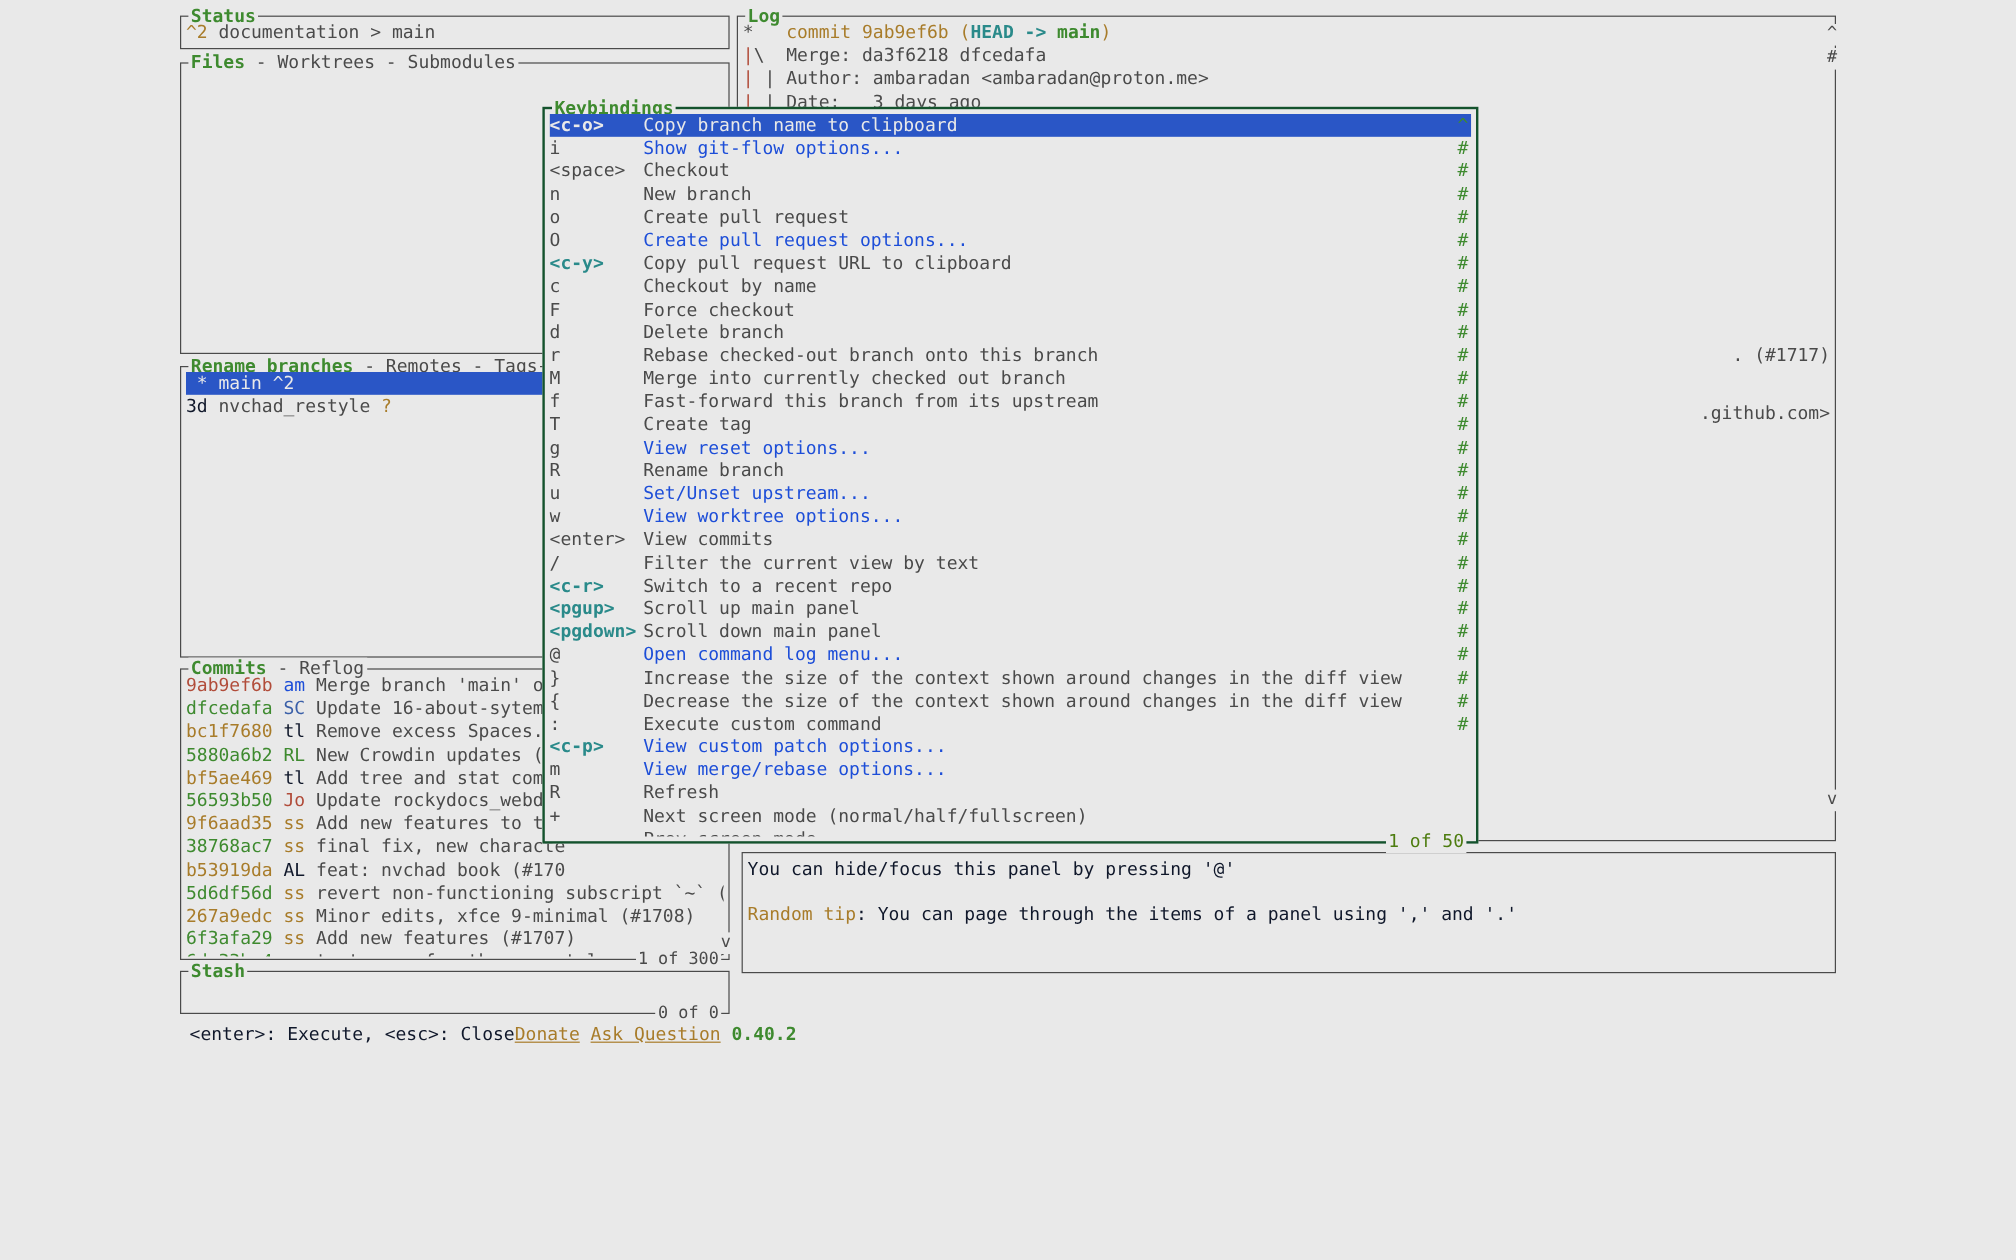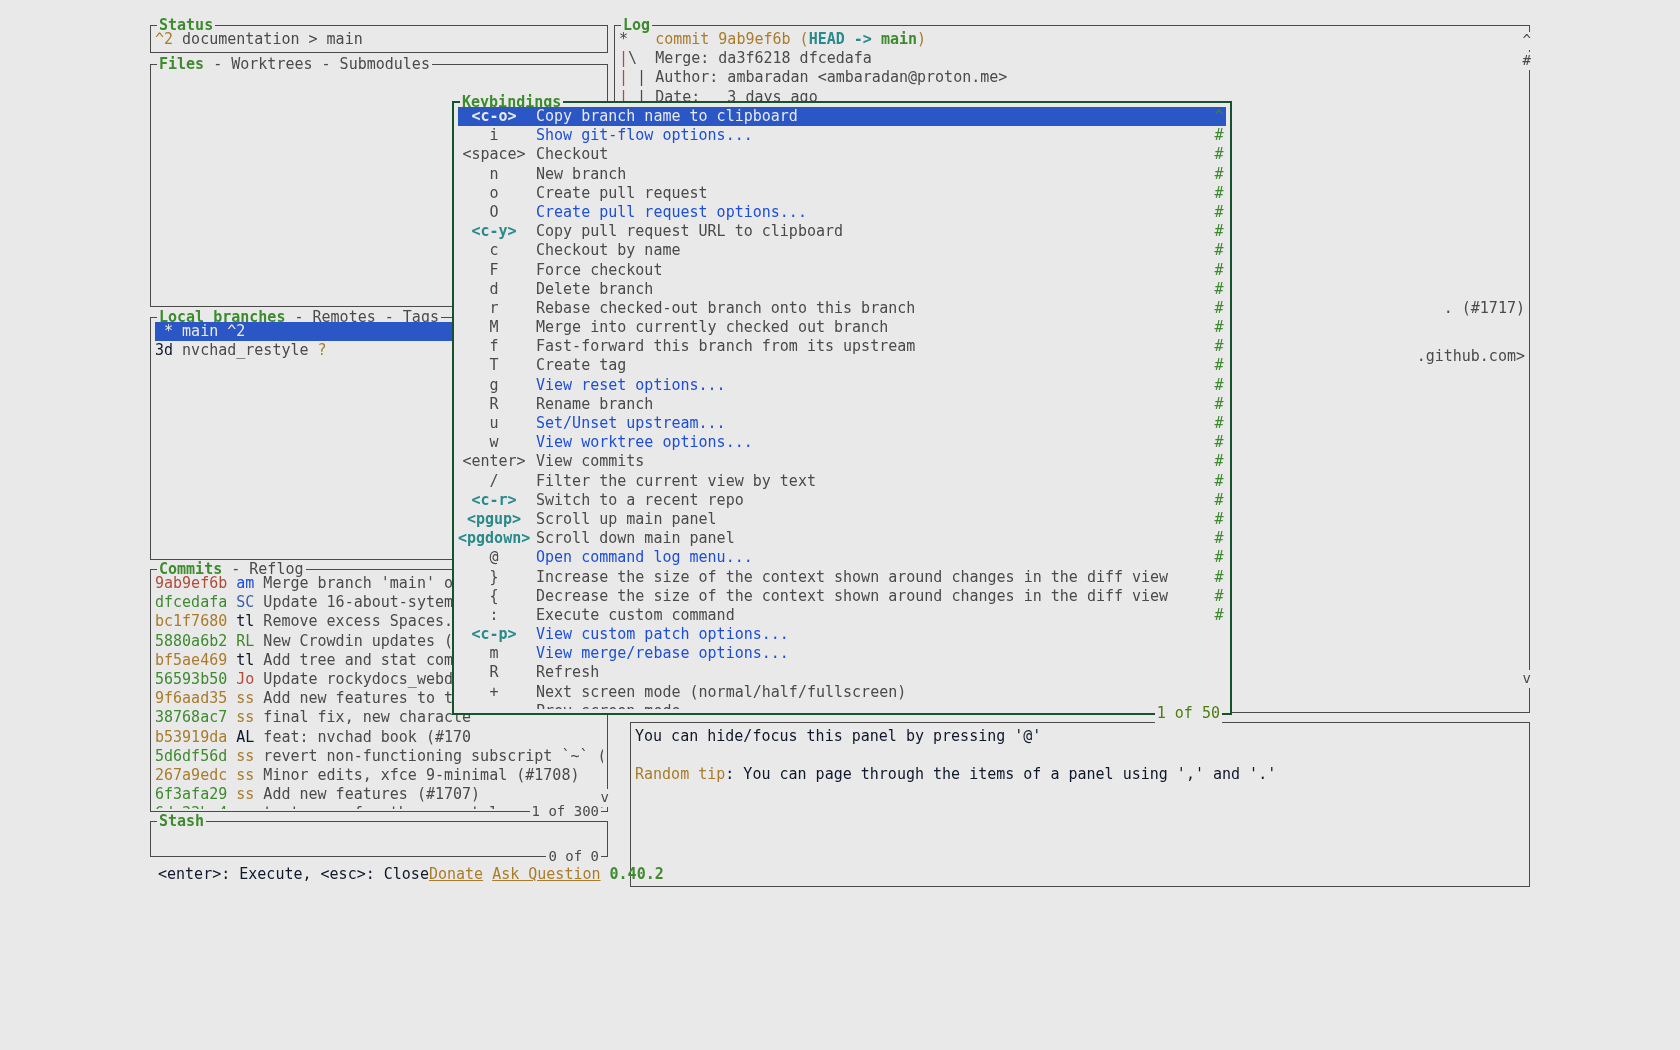--- a/index.html
+++ b/index.html
@@ -1,32 +1,32 @@
 <!DOCTYPE html>
 <html><head>
 <meta charset="utf-8">
 <style>
 html,body{margin:0;padding:0;background:#e9e9e9;font-family:'Menlo','Consolas',monospace;font-size:15px;line-height:1.28;color:#4a4a4a;overflow:hidden}
-.screen{position:relative;width:1380px;height:870px;margin:16px auto;padding:4px 20px;box-sizing:border-box}
+.screen{position:relative;width:1380px;height:870px;margin:4px auto;padding:4px 20px;box-sizing:border-box}
 .panel{position:absolute;box-sizing:border-box}
 .border{border:1px solid #4a4a4a}
 .title{position:absolute;top:-10px;left:6px;background:#e9e9e9;padding:0 2px;white-space:nowrap}
 .grn{color:#3e8a2f}.grn-b{color:#3e8a2f;font-weight:bold}
 .cyn{color:#0f172a}.cyn-b{color:#2a8a8a;font-weight:bold}
 .ylw{color:#a87c2a}.pur{color:#1d4ed8}.red{color:#b14c3a}.blu{color:#3a5fa8}
 .selrow{background:#2a56c6;color:#e9e9e9}
 .selrow .cyn-b{color:#e9e9e9}
 .row{white-space:pre}
 .pane-content{position:absolute;top:4px;left:4px;right:4px;bottom:2px;overflow:hidden}
 .overlay{position:absolute;box-sizing:border-box;border:2px solid #14532d;background:#e9e9e9;z-index:50}
 .overlay .title{color:#3e8a2f;font-weight:bold;top:-10px}
 .overlay .footer{position:absolute;bottom:-10px;right:8px;background:#e9e9e9;padding:0 2px;color:#4d7c0f}
 .kb-rows{position:absolute;top:4px;left:4px;right:4px;bottom:4px;overflow:hidden}
 .kb-row{display:flex}
-.kb-key{width:72px;text-align:center;padding-right:6px}
+.kb-key{width:72px;text-align:left;padding-right:6px}
 .kb-desc{flex:1}
 .kb-mark{width:14px;text-align:center}
 .footer-bar{position:absolute;left:8px;right:8px;bottom:2px;display:flex;}
 a.link{color:#a87c2a;text-decoration:underline;cursor:pointer}
 .counter{position:absolute;bottom:-10px;right:6px;background:#e9e9e9;padding:0 2px;font-size:14px}
 .scroll-ind{position:absolute;right:-2px;background:#e9e9e9;font-size:14px;color:#4a4a4a}
 </style>
 </head>
 <body>
 
@@ -35,21 +35,21 @@
   <div class="panel border" style="top:9px;left:0;width:458px;height:28px">
     <span class="title"><span class="grn-b">Status</span></span>
     <div class="pane-content row"><span class="ylw">^2</span> documentation<span> &gt; main</span></div>
   </div>
 
   <div class="panel border" style="top:48px;left:0;width:458px;height:243px">
     <span class="title"><span class="grn-b">Files</span> - Worktrees - Submodules</span>
   </div>
 
   <div class="panel border" style="top:301px;left:0;width:458px;height:243px">
-    <span class="title"><span class="grn-b">Local branches</span> - Remotes - Tags</span>
+    <span class="title"><span class="grn-b">Rename branches</span> - Remotes - Tags</span>
     <div class="pane-content" id="branches-rows">
         <div class="row selrow"><span class=""> *</span> main <span class="">^2</span></div>
         <div class="row"><span class="cyn">3d</span> nvchad_restyle <span class="ylw">?</span></div>
       </div>
   </div>
 
   <div class="panel border" style="top:553px;left:0;width:458px;height:243px">
     <span class="title"><span class="grn-b">Commits</span> - Reflog</span>
     <div class="pane-content" id="commits-rows">
         <div class="row"><span class="red">9ab9ef6b</span> <span class="pur">am</span> Merge branch 'main' of </div>
@@ -83,21 +83,21 @@
         <div class="row"><span class="red">|</span><span> | </span><span>Author: ambaradan &lt;ambaradan@proton.me&gt;</span></div>
         <div class="row"><span class="red">|</span><span> | </span><span>Date:   3 days ago</span></div>
       </div>
     <span class="scroll-ind" style="top:6px">^</span>
     <span class="scroll-ind" style="top:26px">#</span>
     <span class="scroll-ind" style="bottom:24px">v</span>
     <div class="row" style="position:absolute;top:273px;right:4px">. (#1717)</div>
     <div class="row" style="position:absolute;top:321px;right:4px">.github.com&gt;</div>
   </div>
 
-  <div class="panel border" style="top:706px;left:480px;right:0;height:165px">
+  <div class="panel border" style="top:706px;left:468px;right:0;height:101px">
     <div class="pane-content">
       <div class="row cyn">You can hide/focus this panel by pressing '@'</div>
       <div class="row" style="height:19px"></div>
       <div class="row"><span class="ylw">Random tip</span><span class="cyn">: You can page through the items of a panel using ',' and '.'</span></div>
     </div>
   </div>
 
   <div class="overlay" style="top:85px;left:302px;width:780px;height:614px">
     <span class="title">Keybindings</span>
     <div class="kb-rows" id="kb-rows">

